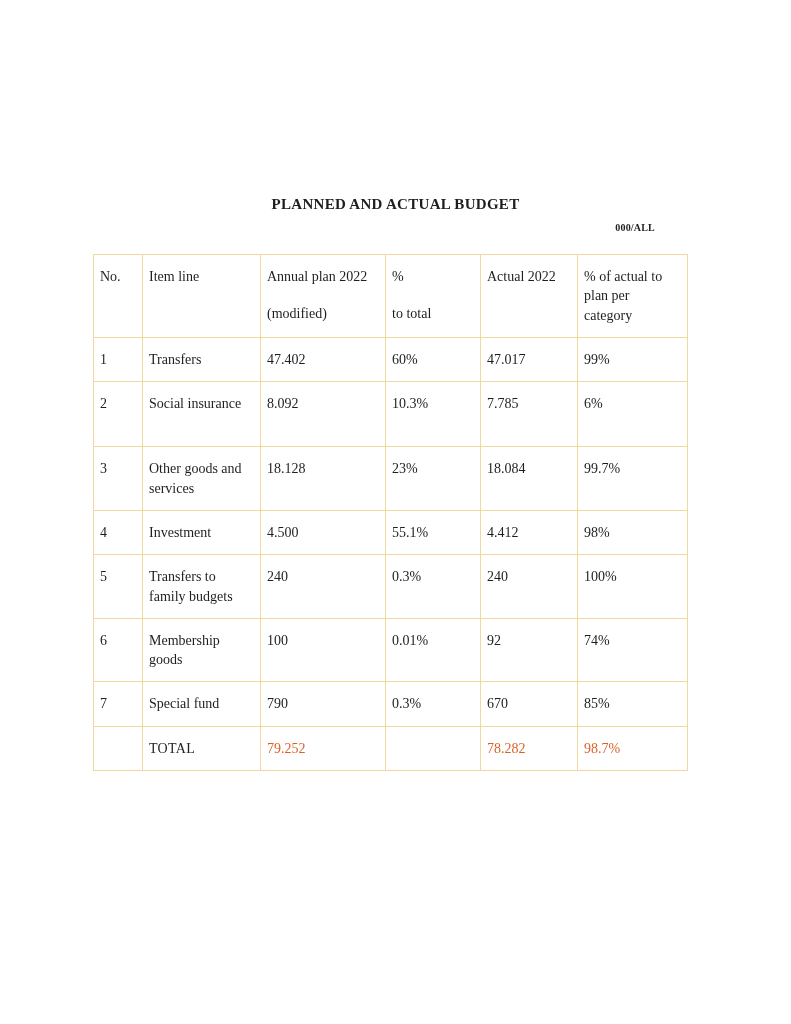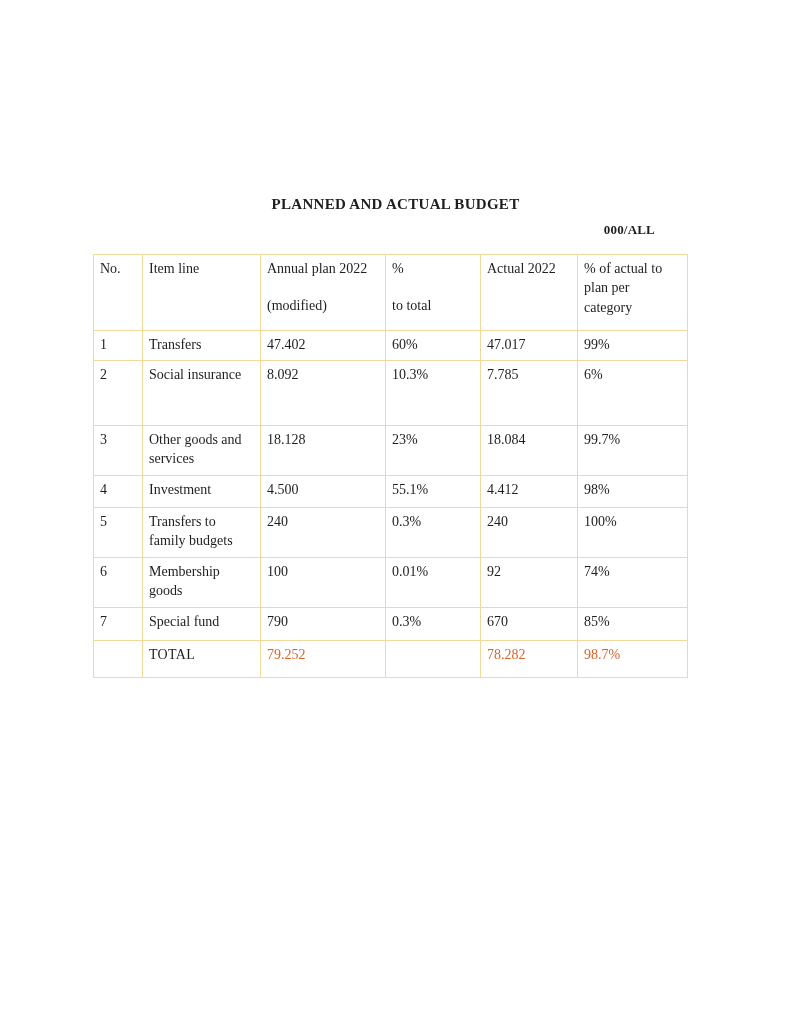--- a/index.html
+++ b/index.html
@@ -24,39 +24,39 @@
     text-align: center;
     font-weight: bold;
     font-size: 15px;
     letter-spacing: 0.3px;
   }
   .unit-label {
     position: absolute;
     top: 222px;
     right: 136px;
     font-weight: bold;
-    font-size: 13px;
+    font-size: 10px;
     letter-spacing: 0.2px;
   }
   table.budget {
     position: absolute;
     left: 93px;
     top: 254px;
     width: 594px;
     border-collapse: collapse;
     table-layout: fixed;
     font-size: 14px;
   }
   table.budget th,
   table.budget td {
     border: 1px solid var(--border, #f2d89c);
     vertical-align: top;
     text-align: left;
     font-weight: normal;
-    padding: 4px 6px;
+    padding: 12px 6px;
     line-height: 1.38;
     overflow: hidden;
   }
   
   col.c-no   { width: 49px; }
   col.c-item { width: 118px; }
   col.c-plan { width: 125px; }
   col.c-pct  { width: 95px; }
   col.c-act  { width: 97px; }
   col.c-pcta { width: 110px; }

